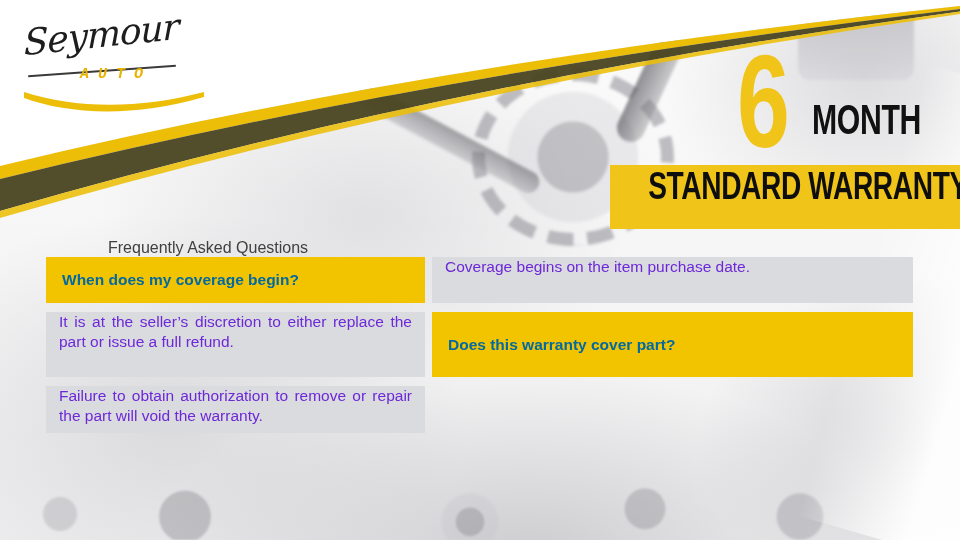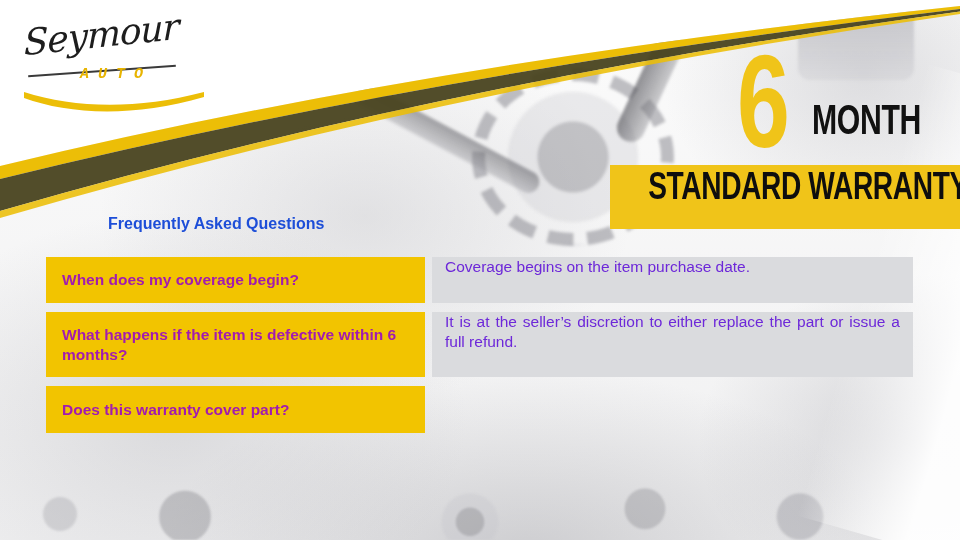--- a/index.html
+++ b/index.html
@@ -92,32 +92,32 @@
     position:absolute; left:592px; top:165px; width:396px; height:64px;
     background:#f0c419; display:flex; align-items:flex-start; justify-content:center;margin-left:18px;
   }
   .hero-banner span {
     font-size:38px; font-weight:bold; color:#0e0e0e; white-space:nowrap;
     transform: scaleX(0.74); letter-spacing:-0.5px;
   }
 
   
   .faq-heading {
-    position:absolute; left:108px; top:215px;
-    font-size:16px; font-weight:bold; color:#1d4ed8;
+    position:absolute; left:108px; top:239px;
+    font-size:16px; font-weight:normal; color:#404040;
   }
   .faq-table {
     position:absolute; left:46px; top:257px;
     display:grid;
     grid-template-columns:379px 481px;
     grid-template-rows:46px 65px 47px 61px;
     column-gap:7px; row-gap:9px;
   }
   .q {
-    background:#f2c400; color:#a21caf;
+    background:#f2c400; color:#0369a1;
     font-weight:bold; font-size:15.5px; line-height:1.28;
     display:flex; align-items:center; padding:0 14px 0 16px;
   }
   .a {
     background:#dadbde; color:#6d28d9;
     font-size:15.5px; line-height:1.32;
     display:flex; align-items:flex-start; padding:0 13px;
   }
   .a span { width:100%; text-align:justify; }
 </style>
@@ -159,22 +159,24 @@
   </div>
 
   <div class="faq-heading">Frequently Asked Questions</div>
 
   <div class="faq-table">
     <div class="q">When does my coverage begin?</div>
     <div class="a">
       <span>Coverage begins on the item purchase date.</span>
     </div>
 
-    <div class="q">What happens if the item is defective within 6 months?</div>
     <div class="a">
       <span>It is at the seller’s discretion to either replace the part or issue a full refund.</span>
     </div>
 
     <div class="q">Does this warranty cover part?</div>
 
+    <div class="a">
+      <span>Failure to obtain authorization to remove or repair the part will void the warranty.</span>
+    </div>
   </div>
 
 </div>
 
 </body></html>

